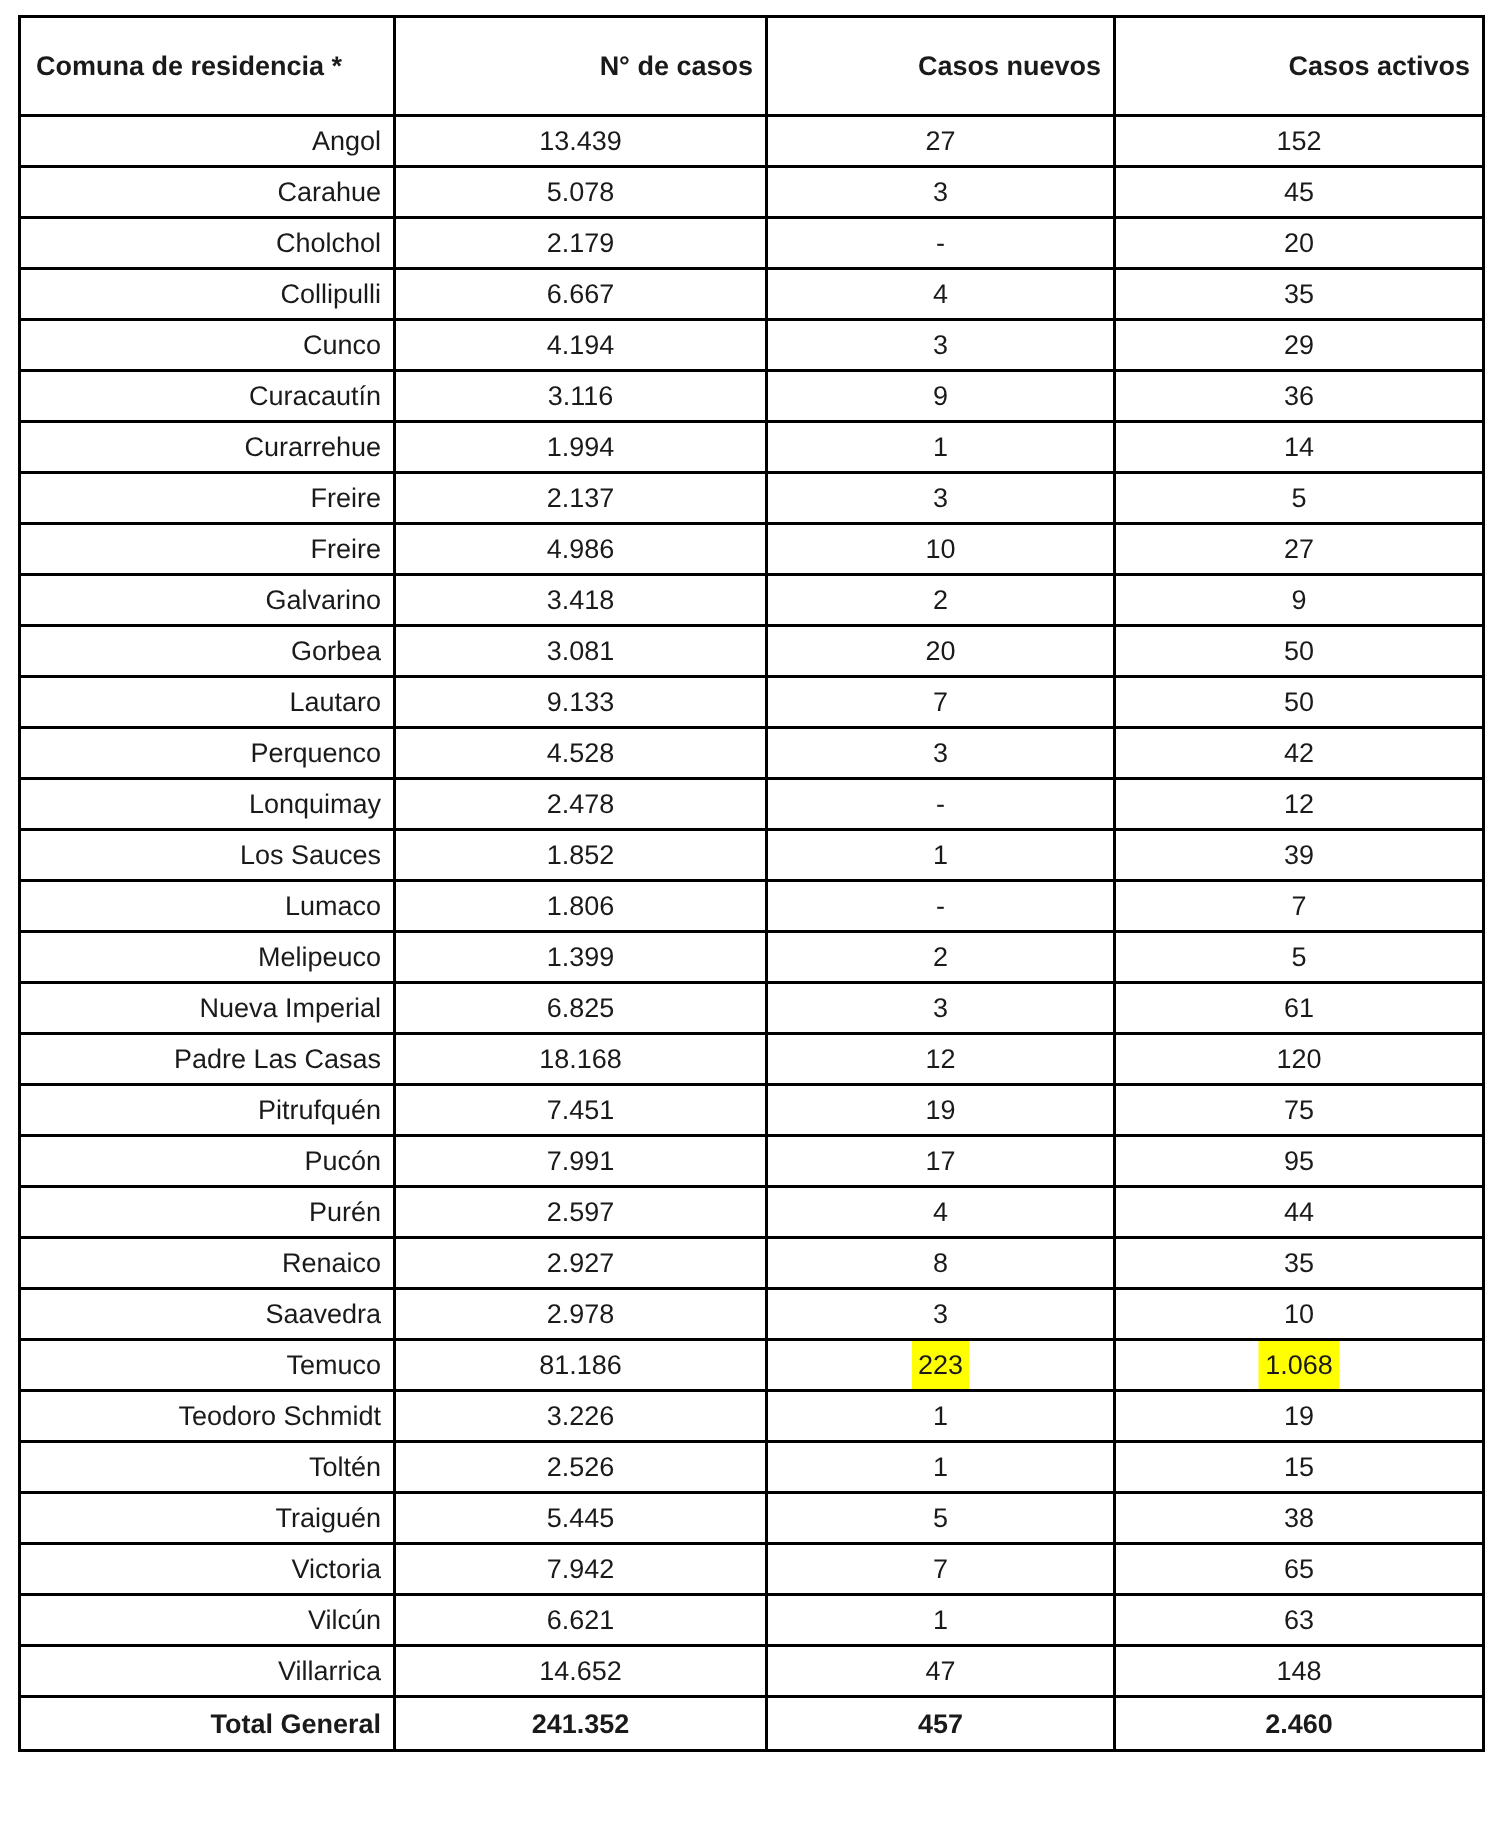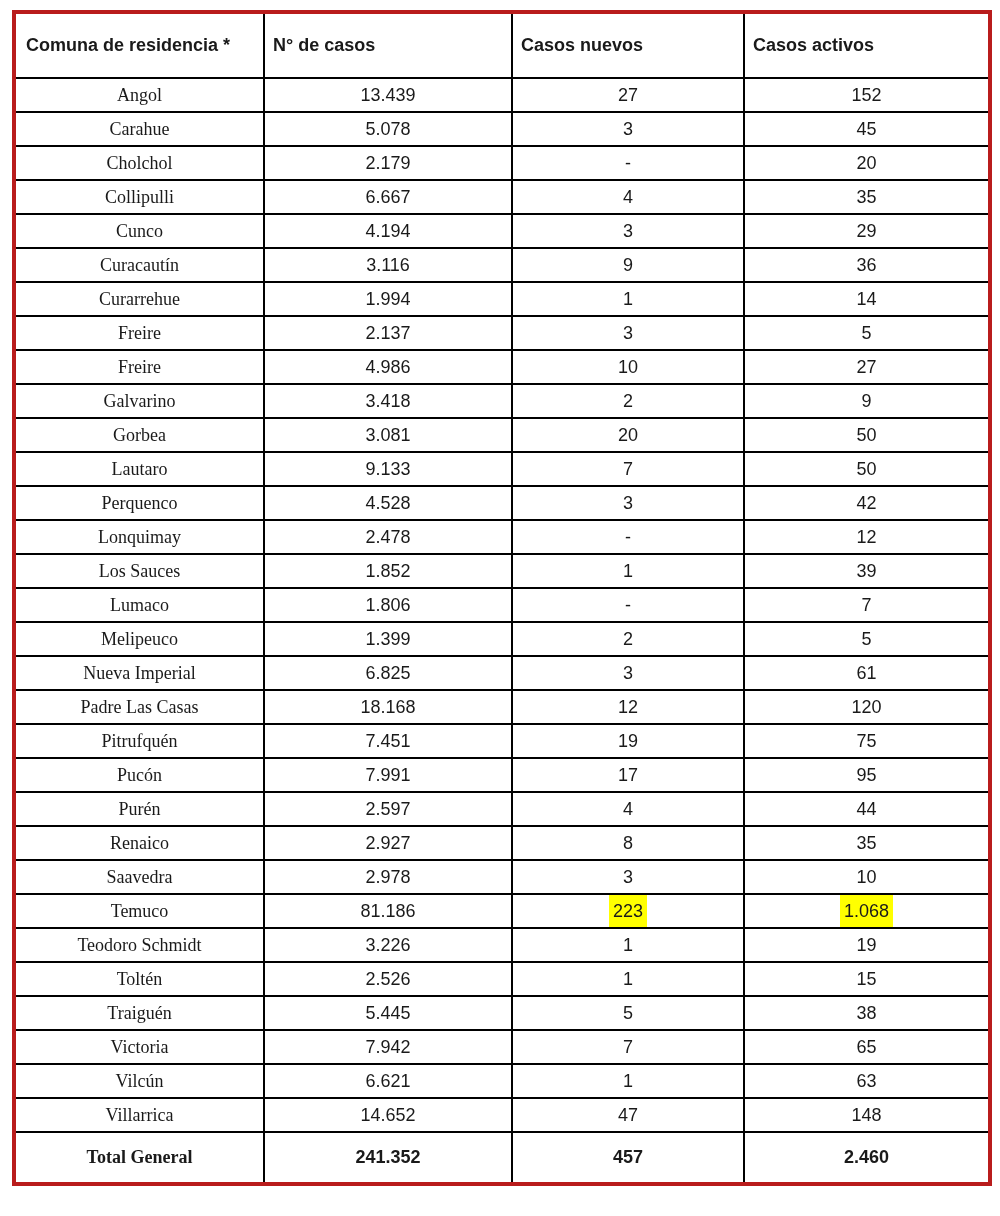--- a/index.html
+++ b/index.html
@@ -11,62 +11,61 @@
     font-family: "Liberation Sans", "DejaVu Sans", sans-serif;
     color: #1a1a1a;
   }
   .table-wrap {
     padding: 10px 12px;
   }
   table.cases {
     border-collapse: collapse;
     table-layout: fixed;
     width: 976px;
-    border: 4px solid #b91c1c;
+    border: 1px solid #b91c1c;
   }
   table.cases th,
   table.cases td {
     border: 2px solid #000000;
     font-size: 18px;
     line-height: 1.25;
     padding: 2px 8px;
     box-sizing: border-box;
     overflow: hidden;
     white-space: nowrap;
   }
   col.c-comuna  { width: 250px; }
   col.c-casos   { width: 248px; }
   col.c-nuevos  { width: 232px; }
   col.c-activos { width: 246px; }
 
   thead th {
     font-weight: bold;
     height: 66px;
-    text-align: left;
+    text-align: right;
     vertical-align: middle;
   }
   thead th.first {
     text-align: left;
     padding-left: 10px;
   }
   tbody td {
     height: 34px;
     vertical-align: middle;
   }
   td.name {
-    text-align: center;
+    text-align: right;
     padding-left: 10px;
-    font-family: Liberation Serif, serif;
   }
   td.num {
     text-align: center;
   }
   tr.total td {
     font-weight: bold;
-    height: 52px;
+    height: 36px;
   }
   .hl {
     background: var(--hl, #ffff00);
     padding: 17px 4px;
   }
 </style>
 </head>
 <body>
 
 <div class="table-wrap">

